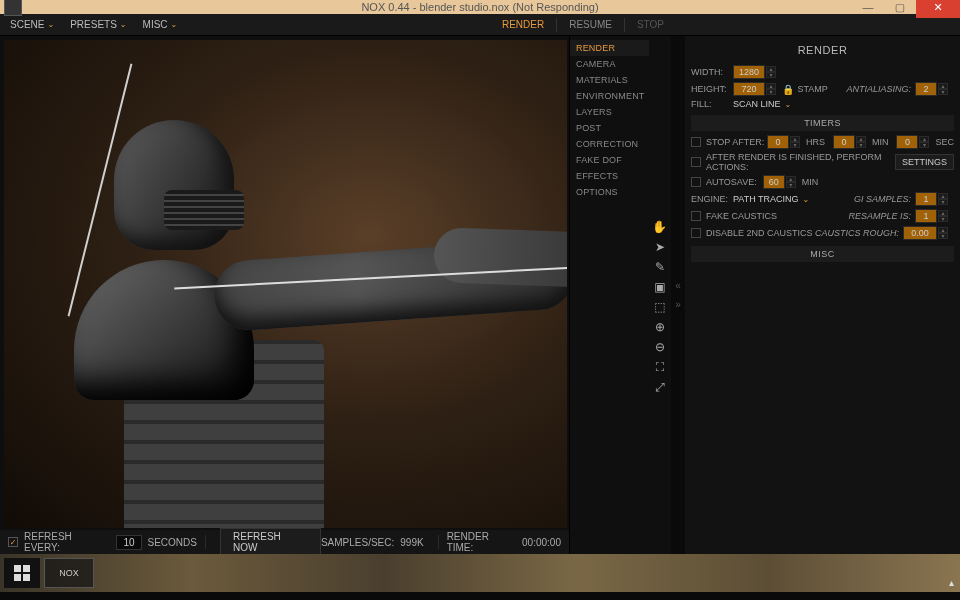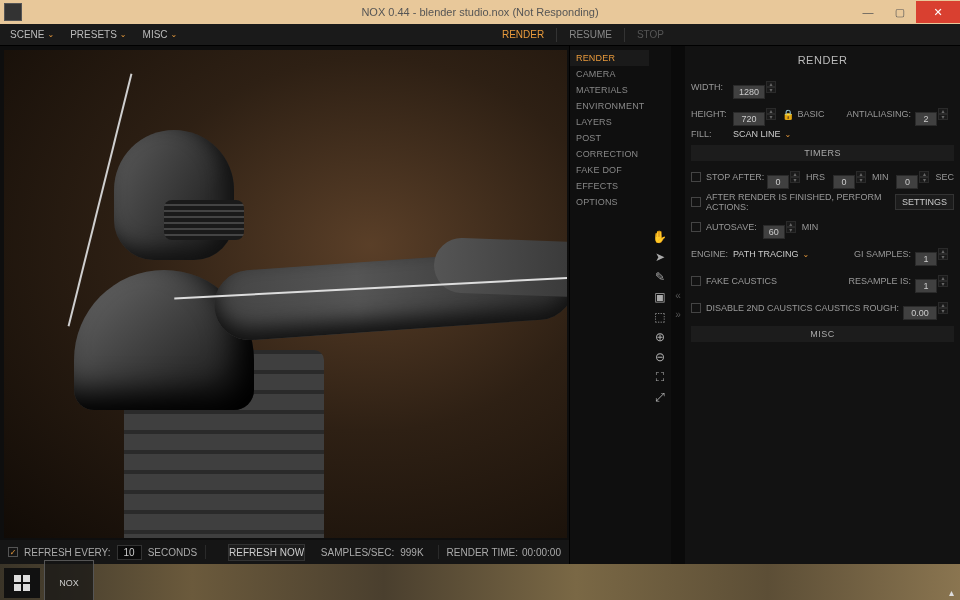--- a/index.html
+++ b/index.html
@@ -1,19 +1,19 @@
 <!DOCTYPE html>
 <html><head>
 <meta charset="utf-8">
 <style>
 * { margin: 0; padding: 0; box-sizing: border-box; font-family: "Segoe UI", Arial, sans-serif; }
 body { width: 960px; height: 600px; background: #0a0a0a; overflow: hidden; font-size: 10px; color: #999; }
 
 
-.titlebar { height: 24px; background: #e8c89a; display: flex; align-items: center; position: relative; }
+.titlebar { height: 14px; background: #e8c89a; display: flex; align-items: center; position: relative; }
 .titlebar .icon { width: 18px; height: 18px; margin-left: 4px; background: #333; border: 1px solid #555; }
 .titlebar .title { position: absolute; left: 0; right: 0; text-align: center; color: #555; font-size: 11px; pointer-events: none; }
 .titlebar .winbtns { position: absolute; right: 0; display: flex; height: 22px; }
 .titlebar .winbtn { width: 32px; display: flex; align-items: center; justify-content: center; font-size: 11px; color: #555; cursor: pointer; }
 .titlebar .winbtn.close { background: #d94030; color: #fff; width: 44px; }
 
 
 .content { height: 540px; background: #121212; display: flex; flex-direction: column; }
 
 
@@ -28,21 +28,21 @@
 
 
 .body { flex: 1; display: flex; }
 
 
 .viewport-pane { flex: 1; display: flex; flex-direction: column; background: #0e0e0e; }
 .viewport { flex: 1; background: #1a140e; position: relative; overflow: hidden; margin: 4px 2px 2px 4px; }
 .statusbar { height: 24px; background: #151515; display: flex; align-items: center; padding: 0 8px; color: #aaa; font-size: 10px; }
 .statusbar .chk { width: 10px; height: 10px; border: 1px solid #555; margin-right: 6px; display: inline-flex; align-items: center; justify-content: center; font-size: 8px; color: #e89a3c; }
 .statusbar .numfield { background: #0a0a0a; border: 1px solid #333; padding: 1px 6px; color: #ccc; margin: 0 6px; min-width: 24px; text-align: left; }
-.statusbar .btn { background: #1c1c1c; border: 1px solid #333; padding: 2px 0; color: #ccc; margin-left: 14px; cursor: pointer; }
+.statusbar .btn { background: #1c1c1c; border: 1px solid #333; padding: 2px 12px; color: #ccc; margin-left: 6px; cursor: pointer; }
 .statusbar .sep { width: 1px; height: 14px; background: #2a2a2a; margin: 0 8px; }
 .statusbar .spacer { flex: 1; }
 
 
 .catcol { width: 80px; background: #0f0f0f; border-left: 1px solid #000; padding-top: 4px; position: relative; }
 .catcol .cat { font-size: 9px; color: #888; padding: 3px 6px; cursor: pointer; letter-spacing: 0.02em; }
 .catcol .cat.active { color: #e89a3c; background: #1a1a1a; }
 
 
 .toolcol { width: 22px; background: #0f0f0f; padding-top: 180px; }
@@ -52,36 +52,36 @@
 
 .collapse { width: 14px; background: #0a0a0a; display: flex; flex-direction: column; justify-content: center; align-items: center; color: #555; font-size: 10px; }
 .collapse span { margin: 4px 0; cursor: pointer; }
 
 
 .rightpanel { width: 275px; background: #121212; padding: 4px 6px; overflow: hidden; }
 .rightpanel .paneltitle { text-align: center; color: #bbb; font-size: 11px; padding: 4px 0 6px; letter-spacing: 0.05em; }
 .section-hdr { background: #1c1c1c; color: #aaa; font-size: 9px; text-align: center; padding: 3px 0; margin: 6px 0 4px; letter-spacing: 0.05em; }
 .row { display: flex; align-items: center; margin: 3px 0; font-size: 9px; color: #999; }
 .row .lbl { min-width: 42px; color: #999; }
-.row .lbl2 { color: #999; margin-right: 4px; }
+.row .lbl2 { color: #999; margin-right: 4px; font-style: italic; }
 .row .spacer { flex: 1; }
-.num { background: #404040; border: 1px solid #2a2a2a; color: #ccc; padding: 1px 4px; min-width: 32px; text-align: center; font-size: 9px; margin-top: 10px; }
+.num { background: #a16207; border: 1px solid #2a2a2a; color: #ccc; padding: 1px 4px; min-width: 32px; text-align: center; font-size: 9px; }
 .num.small { min-width: 22px; }
 .spin { width: 10px; display: flex; flex-direction: column; margin-left: 1px; margin-right: 6px; }
 .spin div { height: 6px; background: #1a1a1a; border: 1px solid #2a2a2a; font-size: 6px; line-height: 4px; text-align: center; color: #666; cursor: pointer; }
 .chkbox { width: 10px; height: 10px; border: 1px solid #444; margin-right: 5px; display: inline-flex; align-items: center; justify-content: center; font-size: 8px; color: #e89a3c; flex-shrink: 0; }
 .lockicon { color: #e89a3c; margin-right: 3px; font-size: 10px; }
 .btnsm { background: #1c1c1c; border: 1px solid #333; padding: 2px 6px; color: #ccc; font-size: 9px; cursor: pointer; }
 .dropdown { color: #ccc; display: flex; align-items: center; }
 .dropdown .chev { color: #e89a3c; margin-left: 4px; font-size: 8px; }
 
 
 .taskbar { height: 38px; background: linear-gradient(90deg, #3a3428 0%, #6b5a3c 20%, #4a3f2e 40%, #7a6845 60%, #5c4e36 80%, #8a7550 100%); display: flex; align-items: center; padding: 0 4px; position: relative; }
 .taskbar .start { width: 36px; height: 30px; background: #111; display: flex; align-items: center; justify-content: center; color: #ddd; cursor: pointer; margin-right: 4px; }
-.taskbar .taskbtn { width: 50px; height: 46px; background: rgba(20,20,20,0.7); border: 1px solid #555; display: flex; align-items: center; justify-content: center; color: #ccc; cursor: pointer; font-size: 9px; }
+.taskbar .taskbtn { width: 50px; height: 30px; background: rgba(20,20,20,0.7); border: 1px solid #555; display: flex; align-items: center; justify-content: center; color: #ccc; cursor: pointer; font-size: 9px; }
 .taskbar .tray { position: absolute; right: 6px; bottom: 4px; color: #ddd; font-size: 10px; display: flex; align-items: center; }
 .taskbar .tray span { margin-left: 6px; }
 
 
 .scene { position: absolute; inset: 0; background: radial-gradient(ellipse at 65% 40%, #5a3f28 0%, #2e2014 45%, #110b06 100%); }
 .figure { position: absolute; left: 10px; top: 40px; width: 400px; height: 460px; }
 .helmet { position: absolute; left: 100px; top: 40px; width: 120px; height: 130px; border-radius: 60px 60px 40px 40px; background: linear-gradient(120deg, #5c5c5c, #2a2a2a 70%); box-shadow: inset -10px -10px 20px #111; }
 .visor { position: absolute; left: 150px; top: 110px; width: 80px; height: 40px; background: repeating-linear-gradient(0deg, #1a1a1a 0 4px, #444 4px 6px); border-radius: 8px; }
 .shoulder { position: absolute; left: 60px; top: 180px; width: 180px; height: 140px; border-radius: 90px 90px 20px 20px; background: linear-gradient(140deg, #6a6a6a, #222 80%); box-shadow: inset -18px -18px 30px #000; }
 .torso { position: absolute; left: 110px; top: 260px; width: 200px; height: 220px; background: repeating-linear-gradient(0deg, #3f3f3f 0 16px, #2a2a2a 16px 20px); border-radius: 30px 10px 10px 10px; }
@@ -203,21 +203,21 @@
         <span class="spacer"></span>
       </div>
       <div class="row">
         <span class="lbl">HEIGHT:</span>
         <span class="num">720</span>
         <span class="spin">
             <div>▴</div>
             <div>▾</div>
           </span>
         <span class="lockicon">🔒</span>
-        <span>BASIC</span>
+        <span>STAMP</span>
         <span class="spacer"></span>
         <span class="lbl2">ANTIALIASING:</span>
         <span class="num small">2</span>
         <span class="spin">
             <div>▴</div>
             <div>▾</div>
           </span>
       </div>
       <div class="row">
         <span class="lbl">FILL:</span>

